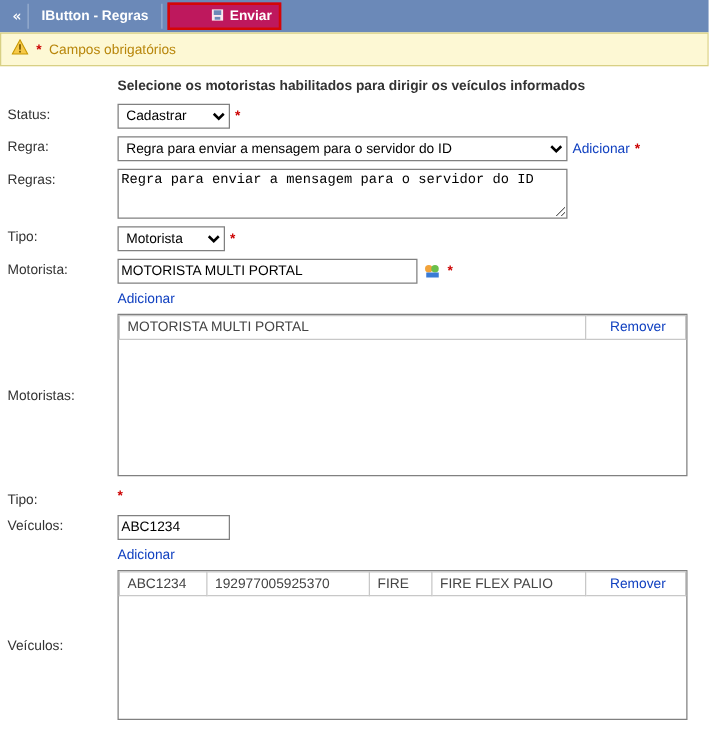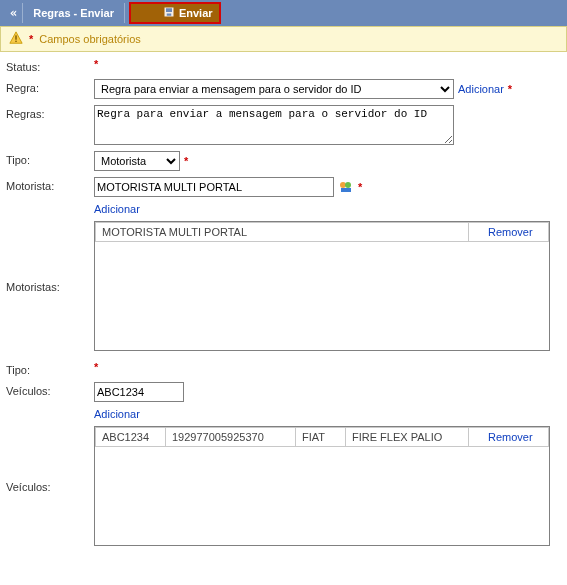--- a/index.html
+++ b/index.html
@@ -35,21 +35,21 @@
     letter-spacing: -3px;
     padding-right: 8px;
     border-right: 1px solid #9ab0d0;
   }
   .tb-title {
     border-right: 1px solid #9ab0d0;
     padding-right: 10px;
   }
   .tb-send {
     border: 2px solid #d40606;
-    background: #a16207;
+    background: #be185d;
     height: 22px;
     display: flex;
     align-items: center;
     gap: 4px;
     padding-left: 32px;
   }
   .tb-send svg { width: 12px; height: 12px; }
   .warnbar {
     background: #fdf8d4;
     border: 1px solid #d8d084;
@@ -115,21 +115,21 @@
     display:inline-flex; width:16px; height:16px;
     align-items:center; justify-content:center;
   }
   .icon-multi svg { width:16px; height:16px; }
 </style>
 </head>
 <body>
 
 <div class="toolbar">
   <div class="tb-btn tb-chevrons">«</div>
-  <div class="tb-btn tb-title">Regras - Enviar</div>
+  <div class="tb-btn tb-title">IButton - Regras</div>
   <div class="tb-btn tb-send">
     <span>
       <svg viewBox="0 0 16 16">
           <rect x="2" y="2" width="12" height="12" fill="#fff" opacity="0.9"></rect>
           <rect x="4" y="3" width="8" height="5" fill="#6b89b8"></rect>
           <rect x="5" y="10" width="6" height="3" fill="#6b89b8"></rect>
         </svg>
     </span>
     <span>Enviar</span>
   </div>
@@ -142,24 +142,28 @@
         <rect x="7.2" y="5" width="1.6" height="5" fill="#7a5a00"></rect>
         <rect x="7.2" y="11" width="1.6" height="1.6" fill="#7a5a00"></rect>
       </svg>
   </span>
   <span class="ast">*</span>
   <span class="txt">Campos obrigatórios</span>
 </div>
 
 <div class="form-area">
 
+  <div class="instruction">Selecione os motoristas habilitados para dirigir os veículos informados</div>
 
   <div class="row">
     <div class="label">Status:</div>
     <div class="field">
+      <select style="width:90px">
+        <option>Cadastrar</option>
+      </select>
       <span class="req">*</span>
     </div>
   </div>
 
   <div class="row">
     <div class="label">Regra:</div>
     <div class="field">
       <select style="width:360px">
         <option>Regra para enviar a mensagem para o servidor do ID</option>
       </select>
@@ -234,21 +238,21 @@
 
   <div class="row">
     <div class="label" style="padding-top:55px">Veículos:</div>
     <div class="field">
       <div class="listbox h120">
         <table>
           <tbody>
               <tr>
             <td style="width:70px">ABC1234</td>
             <td style="width:130px">192977005925370</td>
-            <td style="width:50px">FIAT</td>
+            <td style="width:50px">FIRE</td>
             <td>FIRE FLEX PALIO</td>
             <td class="actcell"><span class="link">Remover</span></td>
           </tr>
         </tbody>
           </table>
       </div>
     </div>
   </div>
 
 </div>

